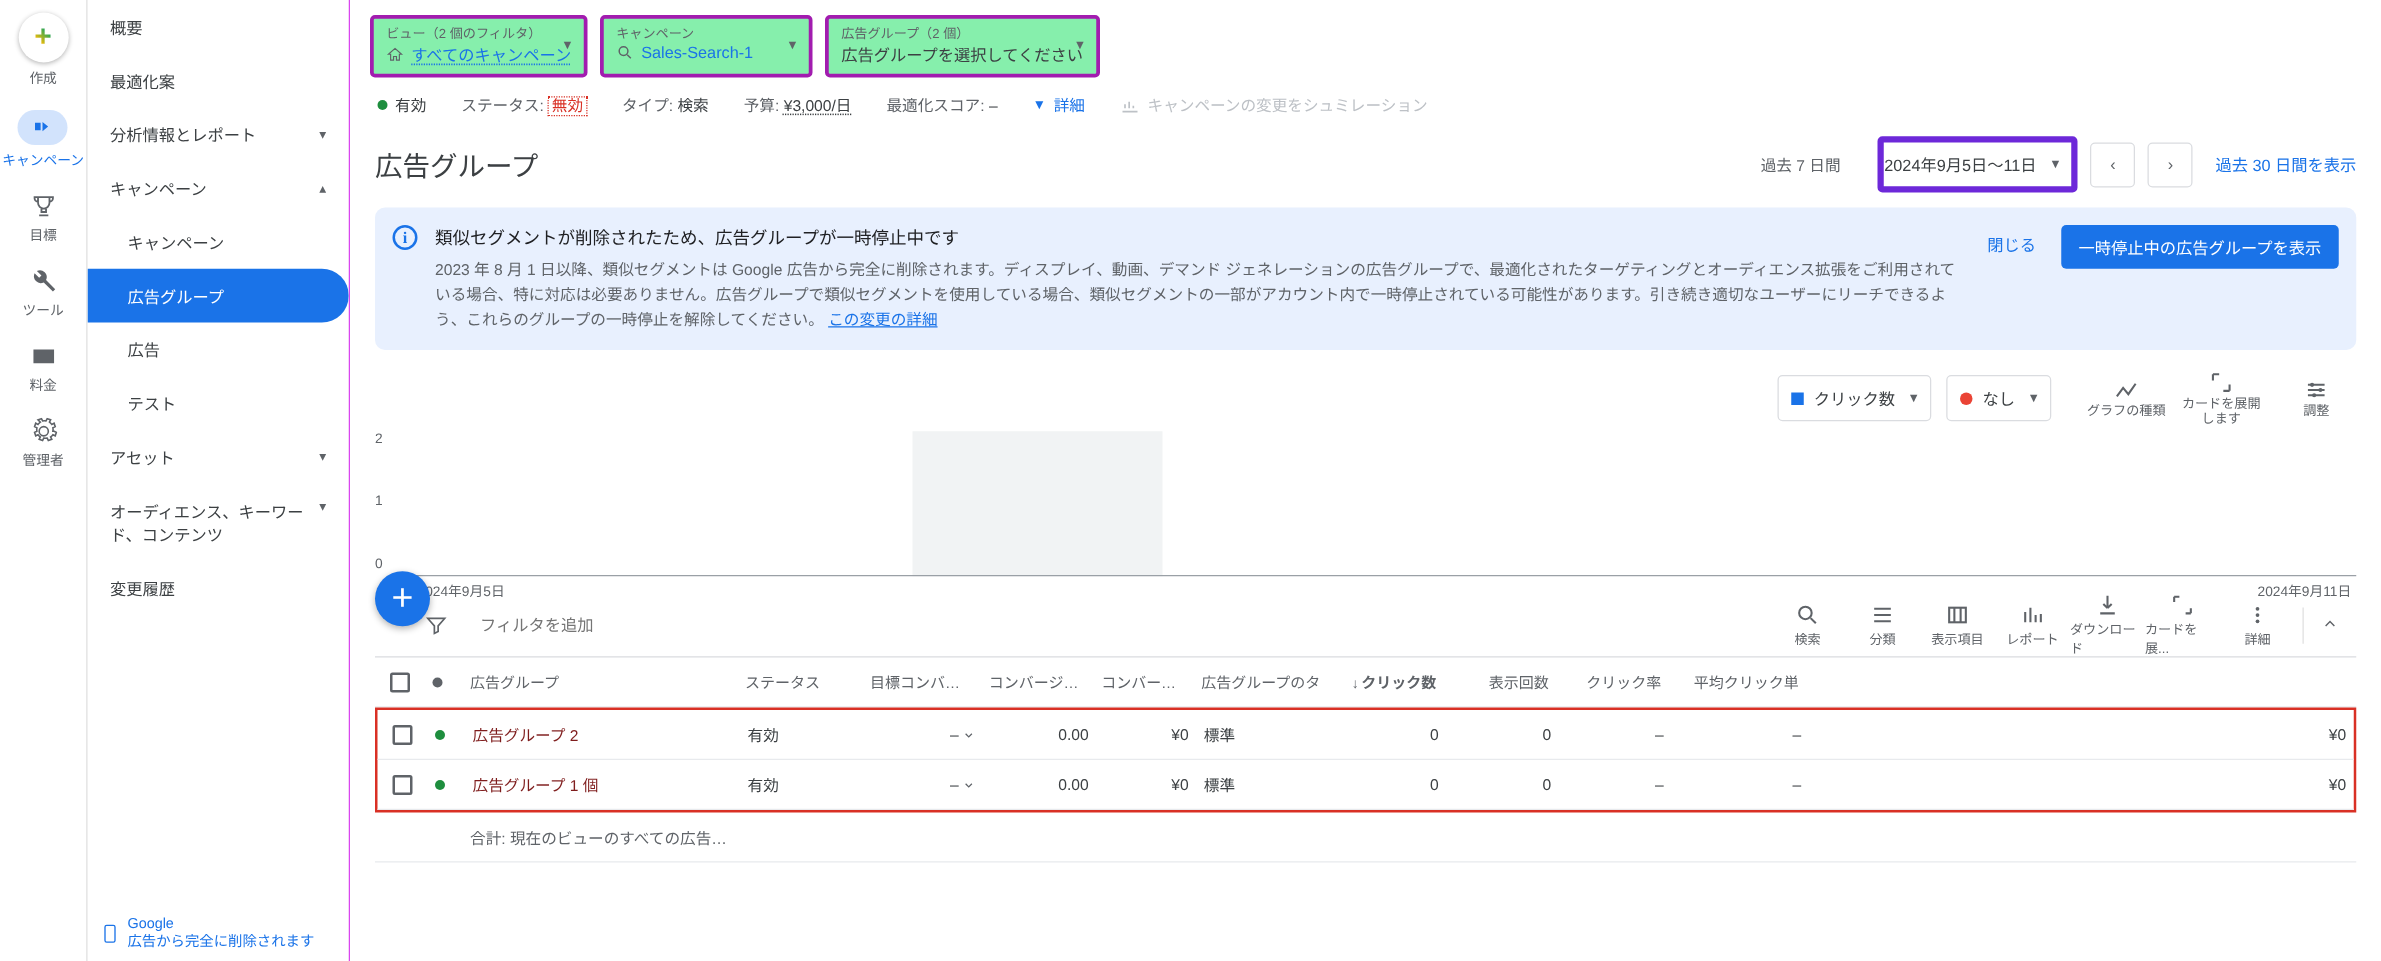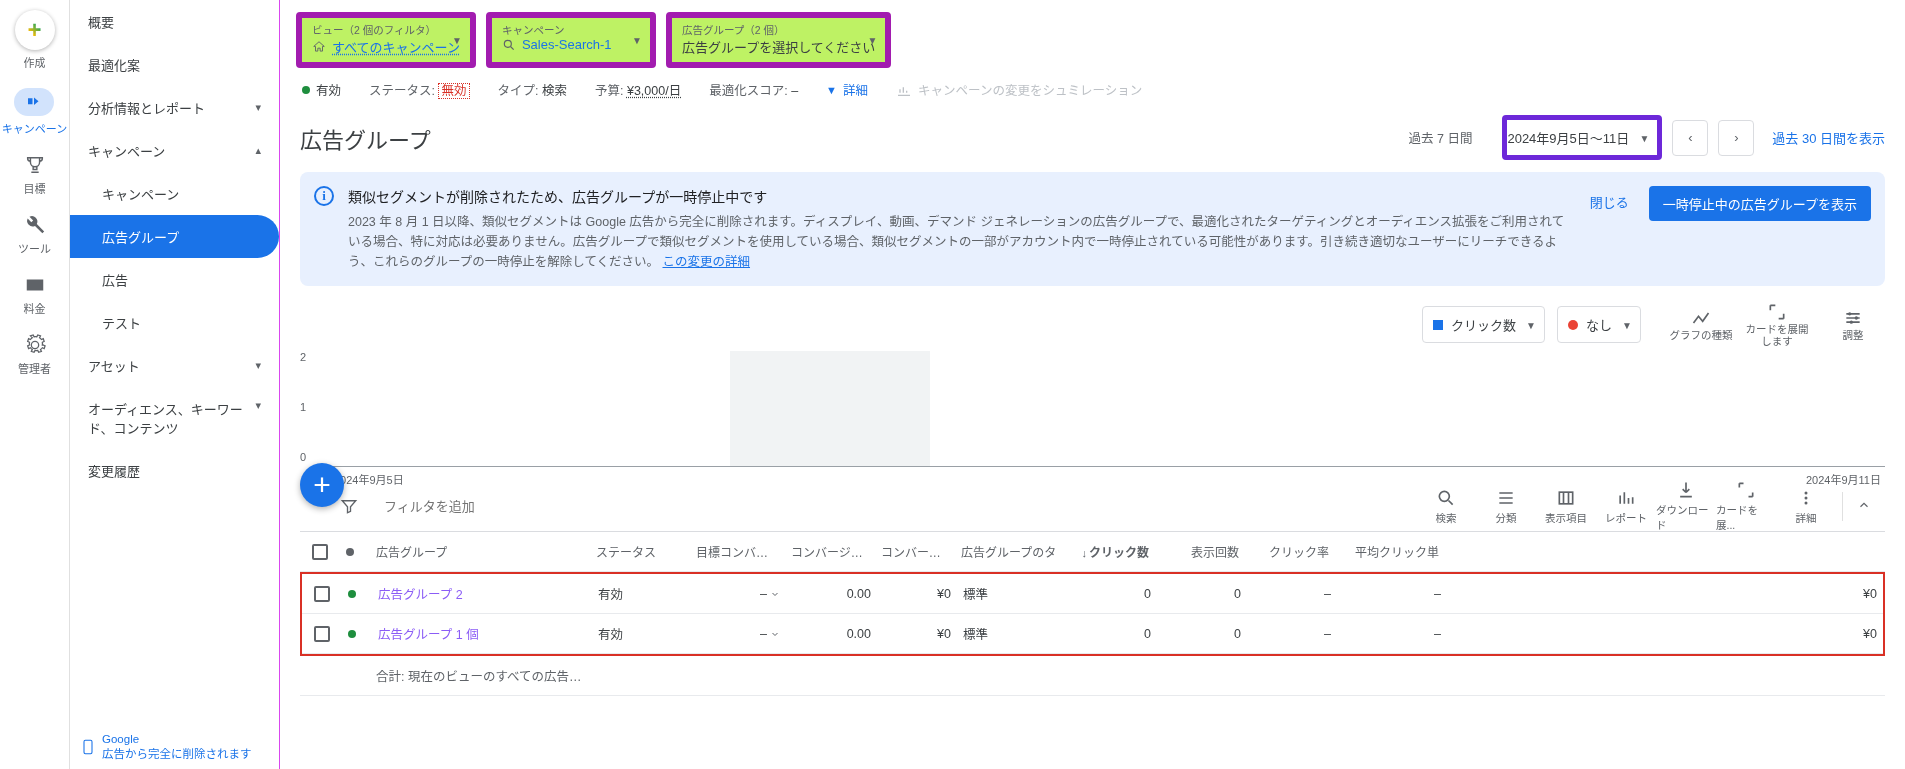--- a/index.html
+++ b/index.html
@@ -17,21 +17,21 @@
   .sidenav { width:210px; border-right:1px solid #d946ef; overflow-y:auto; }
   .nav-row { padding:12px 18px; cursor:pointer; display:flex; justify-content:space-between; align-items:center; font-size:13px; color:#3c4043; }
   .nav-row.child { padding-left:32px; }
   .nav-row.active { position:relative; }
   .nav-row.active::before { content:""; position:absolute; inset:0; background:#1a73e8; border-top-right-radius:24px; border-bottom-right-radius:24px; }
   .nav-row.active span { color:#fff; position:relative; z-index:1; }
   .nav-bottom { position:absolute; bottom:8px; left:80px; font-size:11.5px; color:#1a73e8; display:flex; align-items:center; gap:6px; }
   
   .main { flex:1; overflow:auto; }
   .pathbar { display:flex; gap:10px; padding:12px 16px 8px; }
-  .chip { border:6px solid #a21caf; border-radius:4px; padding:4px 10px 6px; min-width:170px; position:relative; background:#bef264; cursor:pointer; }
+  .chip { border:3px solid #a21caf; border-radius:4px; padding:4px 10px 6px; min-width:170px; position:relative; background:#86efac; cursor:pointer; }
   .chip .lbl { font-size:10.5px; color:#5f6368; }
   .chip .val { font-size:13px; color:#1a73e8; display:flex; align-items:center; gap:6px; }
   .chip .val.plain { color:#3c4043; }
   .chip .caret { position:absolute; right:8px; top:50%; transform:translateY(-50%); color:#5f6368; font-size:10px; }
   .chip .house { width:14px; height:14px; color:#5f6368; }
   .statusbar { display:flex; align-items:center; gap:28px; padding:4px 22px 12px; font-size:12.5px; color:#3c4043; }
   .statusbar .dot { width:8px; height:8px; border-radius:50%; background:#1e8e3e; }
   .redbox { color:#d93025; border:1px dotted #d93025; padding:0 2px; }
   .link-blue { color:#1a73e8; cursor:pointer; }
   .disabled { color:#bdc1c6; }
@@ -72,21 +72,21 @@
   .tbltools { margin-left:auto; display:flex; align-items:center; }
   .ttool { display:flex; flex-direction:column; align-items:center; font-size:10.5px; color:#5f6368; cursor:pointer; width:60px; gap:2px; }
   .ttool svg { width:20px; height:20px; }
   .expand { border-left:1px solid #e0e0e0; margin-left:6px; padding:6px 14px; color:#5f6368; cursor:pointer; }
   
   .tbl { margin:0 20px; border-top:1px solid #dadce0; }
   .trow { display:grid; grid-template-columns:40px 30px 220px 100px 95px 90px 80px 110px 90px 90px 90px 110px 1fr; align-items:center; min-height:40px; font-size:12.5px; border-bottom:1px solid #e8eaed; }
   .trow.head { color:#5f6368; font-size:12px; }
   .trow > div { padding:6px 6px; overflow:hidden; text-overflow:ellipsis; white-space:nowrap; }
   .trow .num { text-align:right; }
-  .trow .name { color:#8b5cf6; cursor:pointer; }
+  .trow .name { color:#7f1d1d; cursor:pointer; }
   .statusdot { width:8px; height:8px; border-radius:50%; background:#1e8e3e; }
   .statusdot.gray { background:#5f6368; }
   .cb { width:16px; height:16px; border:2px solid #5f6368; border-radius:2px; margin:auto; cursor:pointer; }
   .redframe { border:2.5px solid #d93025; }
   .sort-arrow { font-size:11px; margin-right:2px; }
   .goalcell { display:flex; justify-content:flex-end; align-items:center; gap:2px; }
   .ulink { text-decoration:underline dotted; text-underline-offset:2px; }
   svg { fill:currentColor; }
 </style>
 </head>

